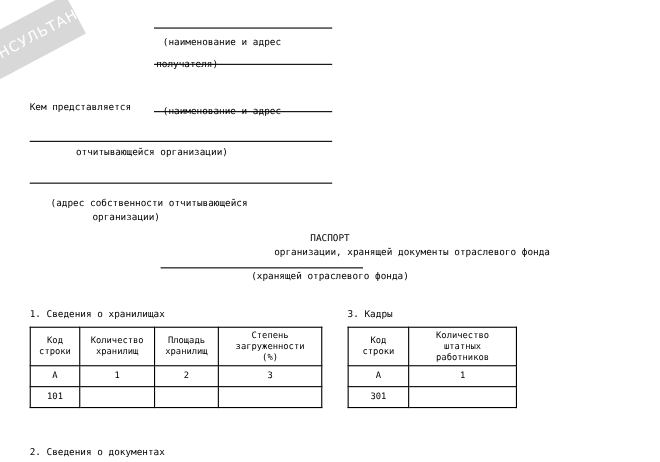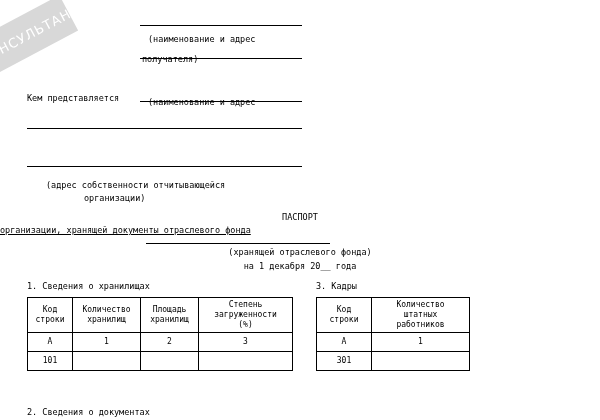--- a/index.html
+++ b/index.html
@@ -83,30 +83,30 @@
   <div class="rule" style="left:140px; top:25px; width:162px;"></div>
   <div class="row" style="left:148px; top:34px;">(наименование и адрес</div>
   <div class="rule" style="left:140px; top:58px; width:162px;"></div>
   <div class="row" style="left:126px; top:54px;margin-left:16px;">получателя)</div>
 
   <div class="row" style="left:27px; top:93px;">Кем представляется</div>
   <div class="rule" style="left:140px; top:101px; width:162px;"></div>
   <div class="row" style="left:148px; top:97px;">(наименование и адрес</div>
 
   <div class="rule" style="left:27px; top:128px; width:275px;"></div>
+  <div class="row" style="left:69px; top:134px;">отчитывающейся организации)</div>
 
   <div class="rule" style="left:27px; top:166px; width:275px;"></div>
   <div class="row" style="left:46px; top:180px;">(адрес собственности отчитывающейся</div>
   <div class="row" style="left:84px; top:193px;">организации)</div>
 
   <div class="row" style="left:0; top:212px; width:600px; text-align:center;">ПАСПОРТ</div>
-  <div class="row" style="left:0; top:225px; width:500px; text-align:left;text-decoration:underline;">организации, хранящей документы отраслевого фонда</div>
+  <div class="row" style="left:0; top:225px; width:500px; text-align:right;">организации, хранящей документы отраслевого фонда</div>
   <div class="rule" style="left:146px; top:243px; width:184px;"></div>
   <div class="row" style="left:0; top:247px; width:600px; text-align:center;">(хранящей отраслевого фонда)</div>
-  <div class="row" style="left:0; top:261px; width:600px; text-align:center;">на 1 декабря 20__ года</div>
 
   <div class="sec-title" style="left:27px; top:281px;">1. Сведения о хранилищах</div>
   <table class="grid" id="table1" style="left:27px; top:297px; width:265px;">
     <colgroup>
       <col style="width:45px;">
       <col style="width:68px;">
       <col style="width:58px;">
       <col style="width:94px;">
     </colgroup>
     <tbody>

